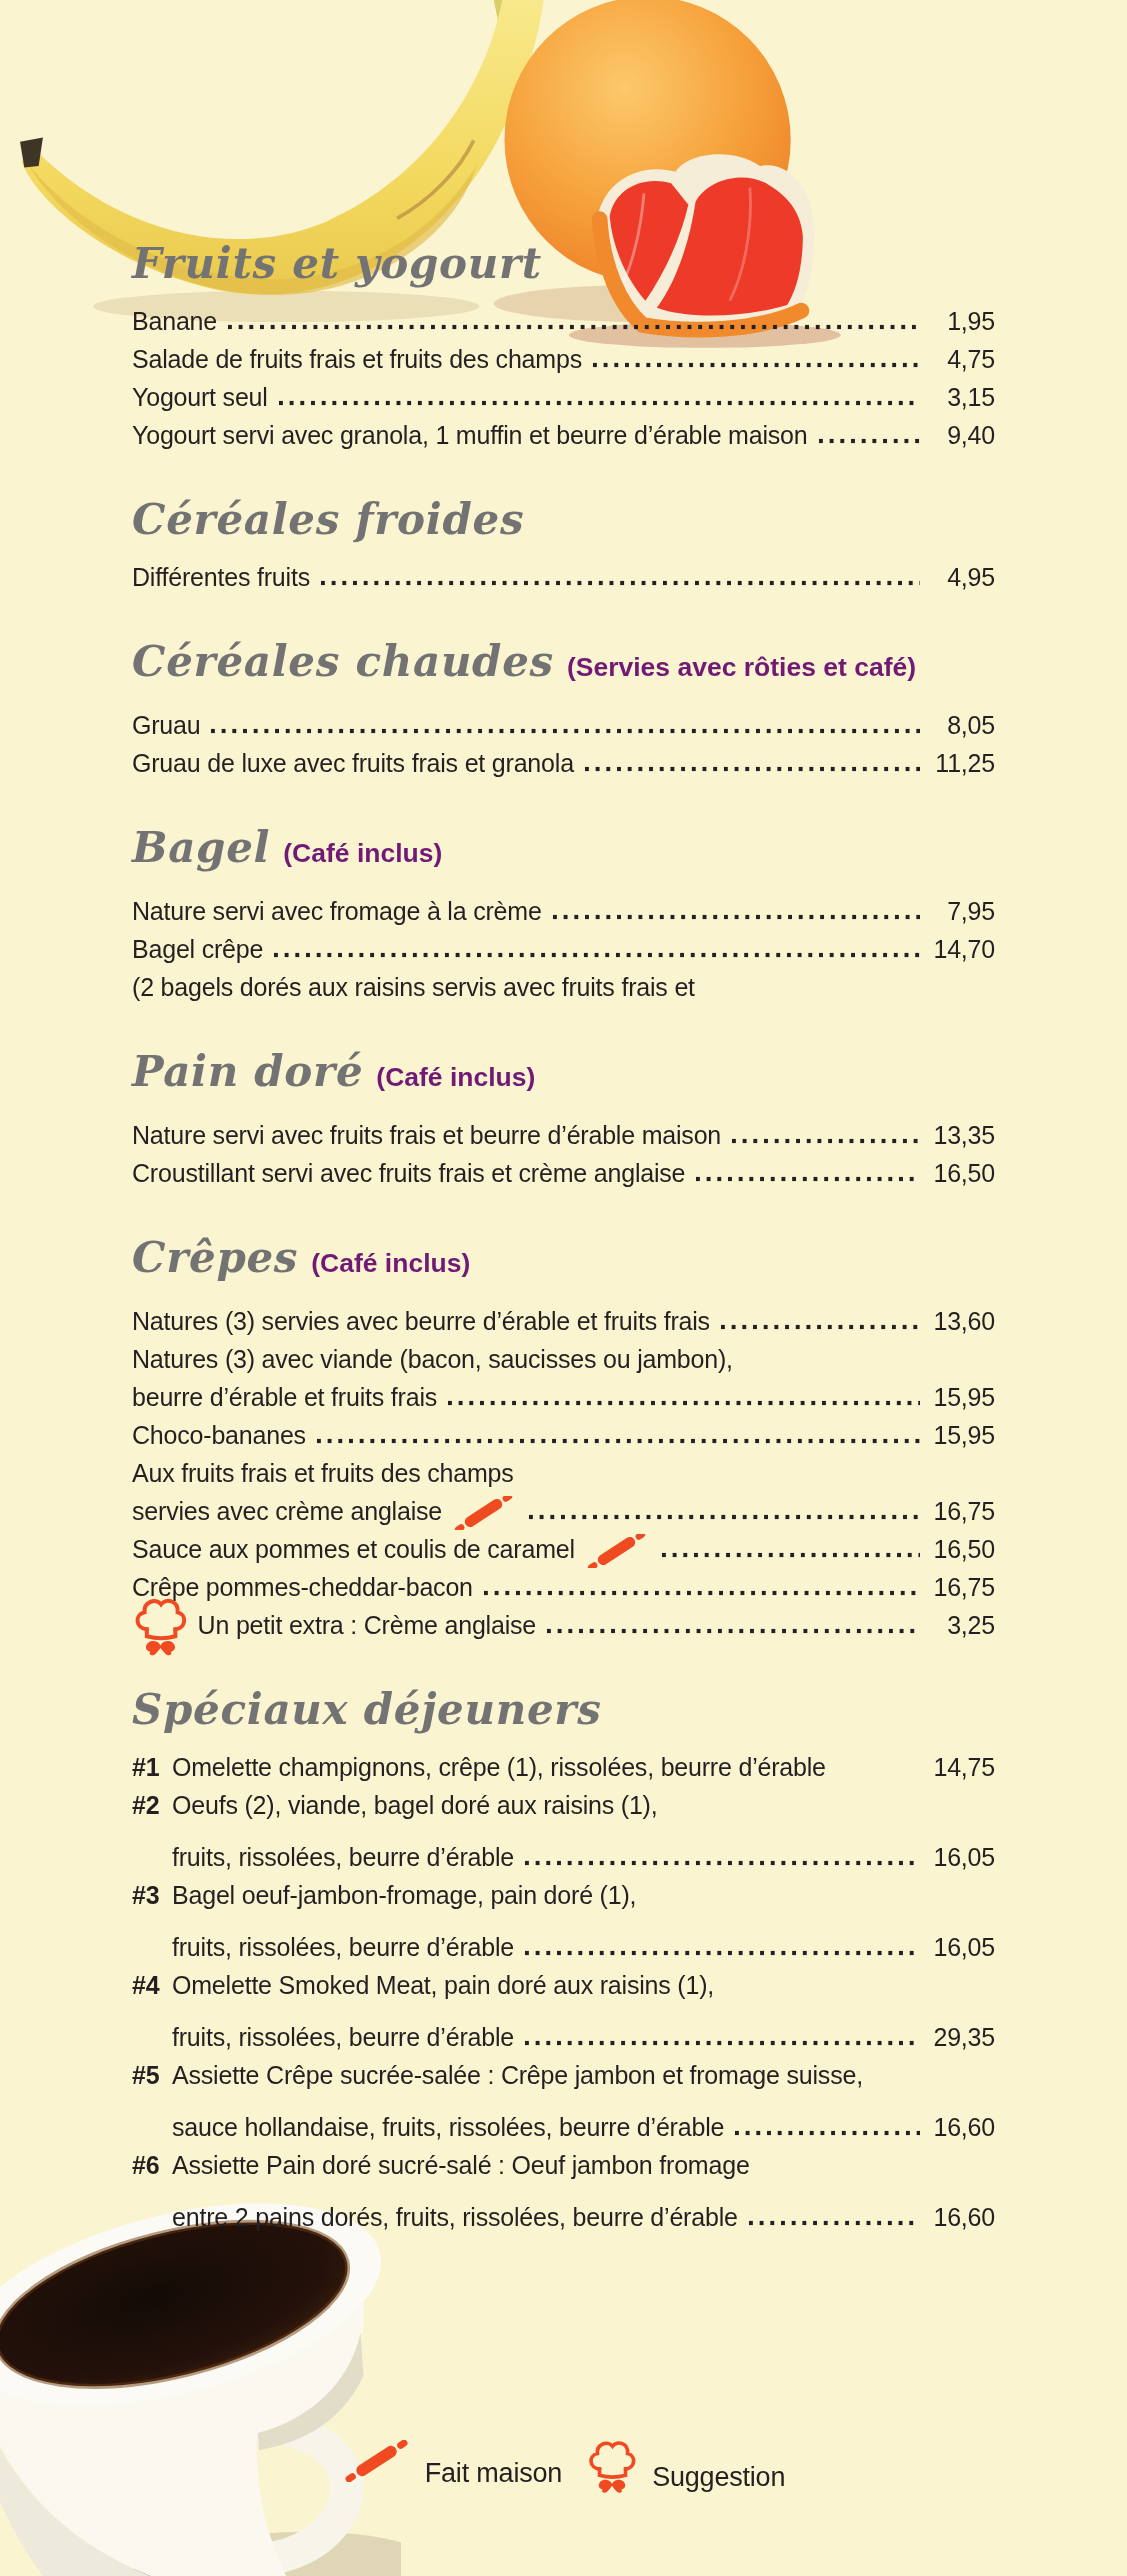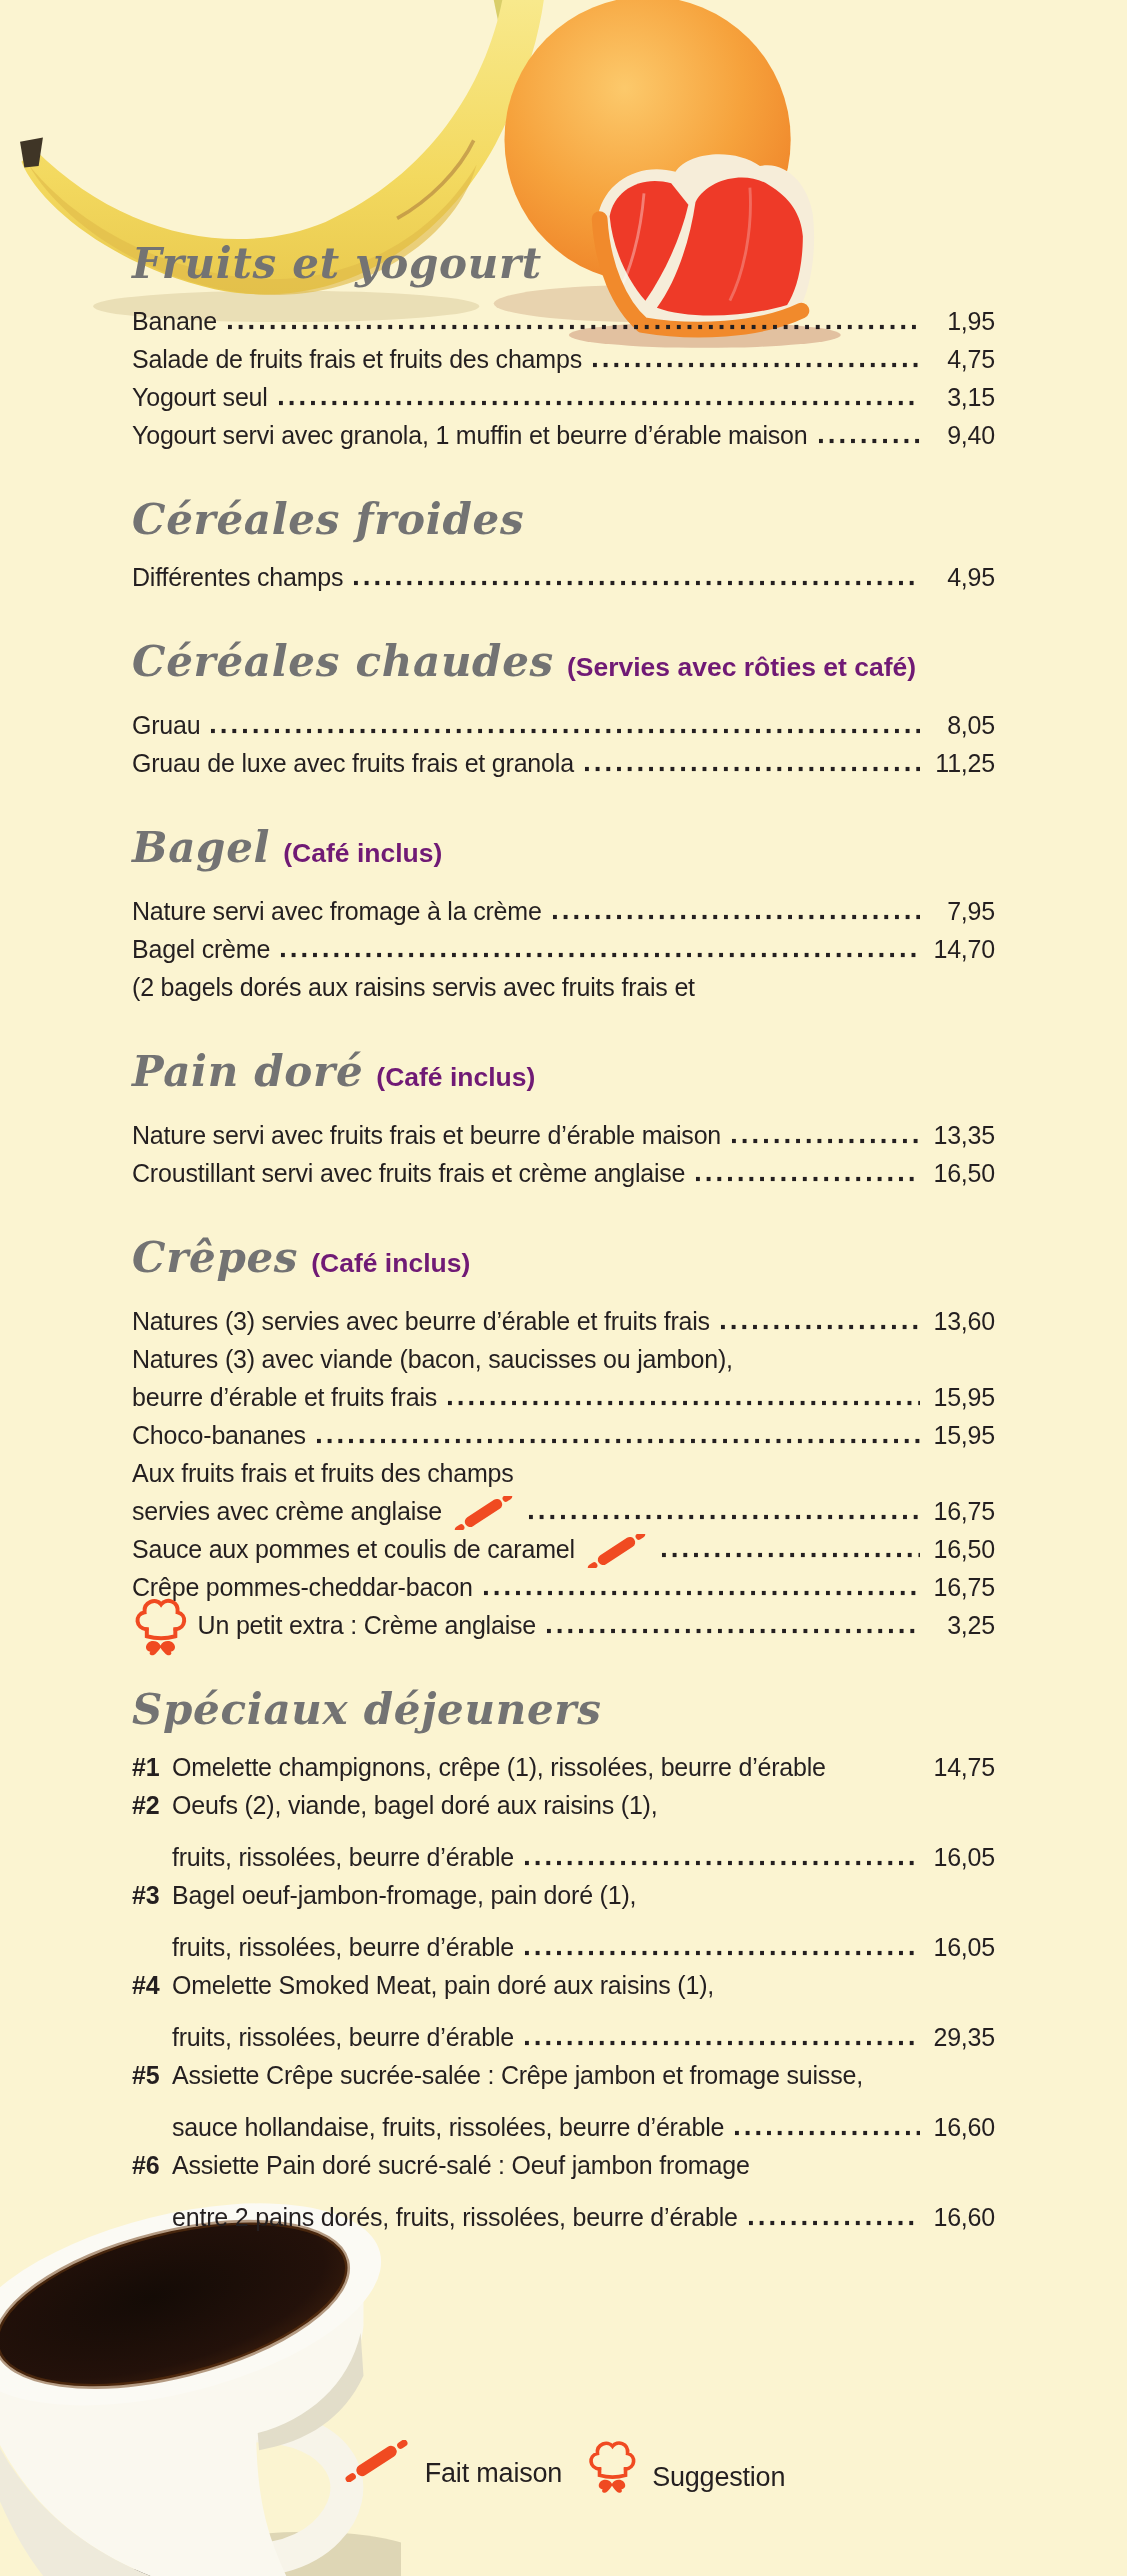--- a/index.html
+++ b/index.html
@@ -135,21 +135,21 @@
           <span class="item-text">Yogourt servi avec granola, 1 muffin et beurre d’érable maison</span>
           <span class="dots"></span>
           <span class="price">9,40</span>
         </div>
       </section>
       <section class="menu-section">
         <div class="section-heading">
           <span class="section-title">Céréales froides</span>
         </div>
         <div class="item-line">
-          <span class="item-text">Différentes champs</span>
+          <span class="item-text">Différentes fruits</span>
           <span class="dots"></span>
           <span class="price">4,95</span>
         </div>
       </section>
       <section class="menu-section">
         <div class="section-heading">
           <span class="section-title">Céréales chaudes</span>
           <span class="section-note">(Servies avec rôties et café)</span>
         </div>
         <div class="item-line">
@@ -167,21 +167,21 @@
         <div class="section-heading">
           <span class="section-title">Bagel</span>
           <span class="section-note">(Café inclus)</span>
         </div>
         <div class="item-line">
           <span class="item-text">Nature servi avec fromage à la crème</span>
           <span class="dots"></span>
           <span class="price">7,95</span>
         </div>
         <div class="item-line">
-          <span class="item-text">Bagel crème</span>
+          <span class="item-text">Bagel crêpe</span>
           <span class="dots"></span>
           <span class="price">14,70</span>
         </div>
         <div class="item-line">
           <span class="item-text">(2 bagels dorés aux raisins servis avec fruits frais et</span>
         </div>
       </section>
       <section class="menu-section">
         <div class="section-heading">
           <span class="section-title">Pain doré</span>

